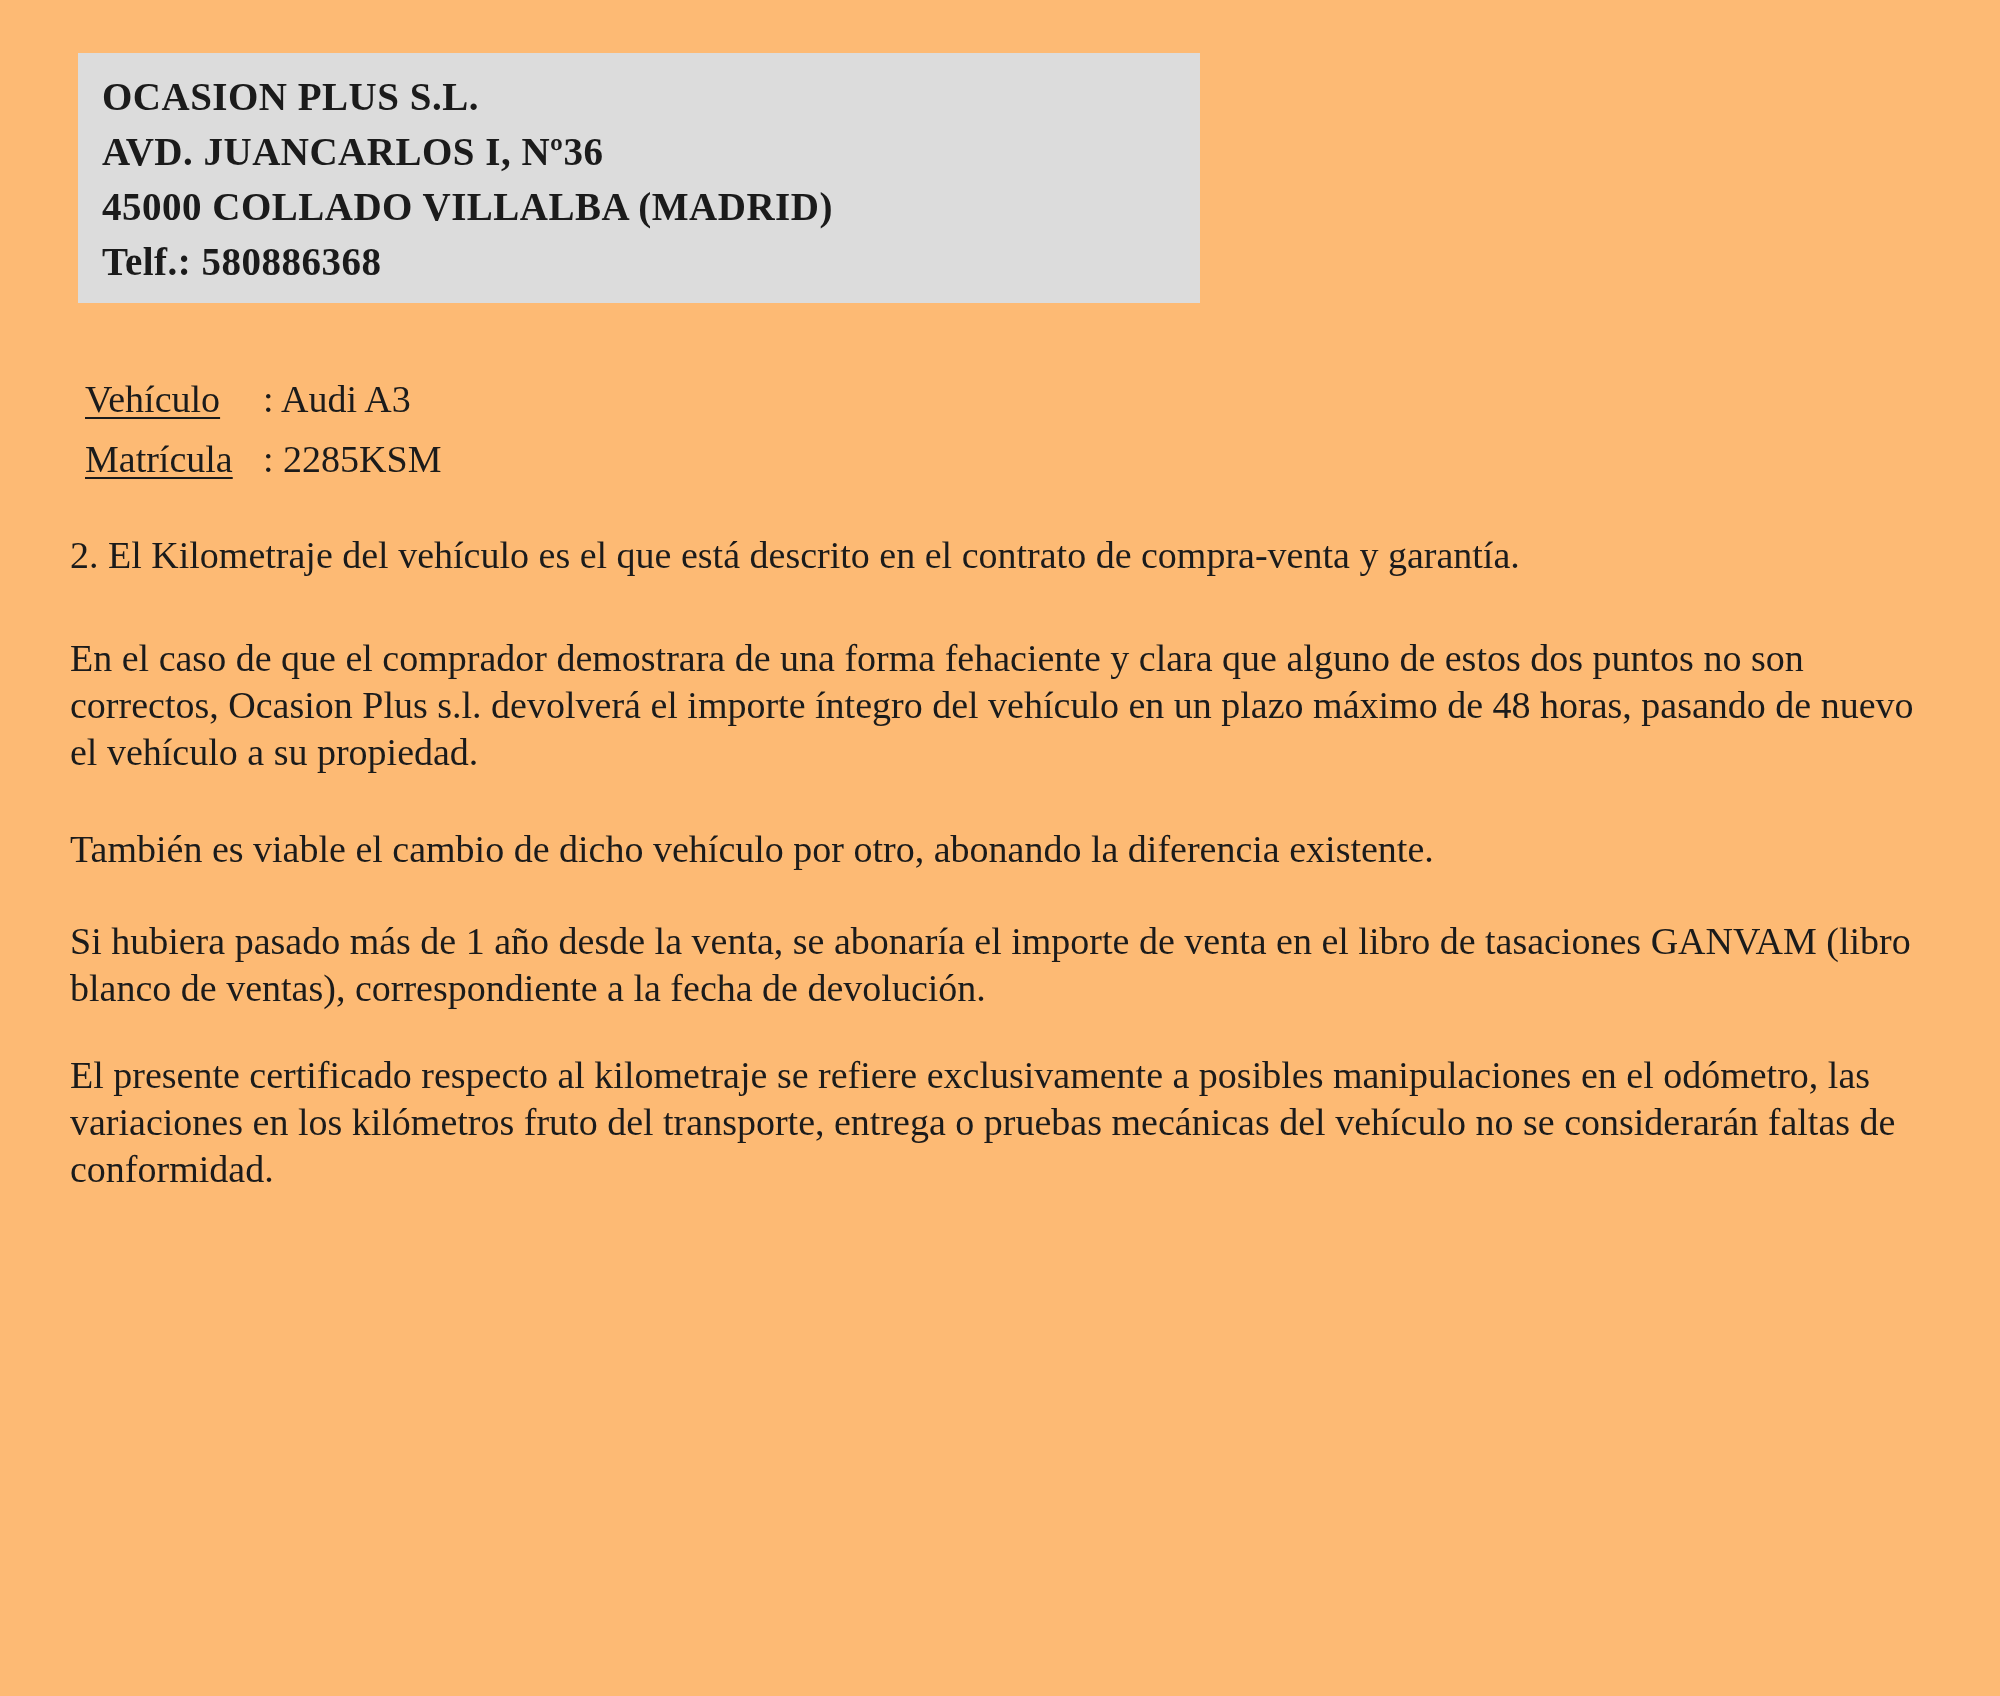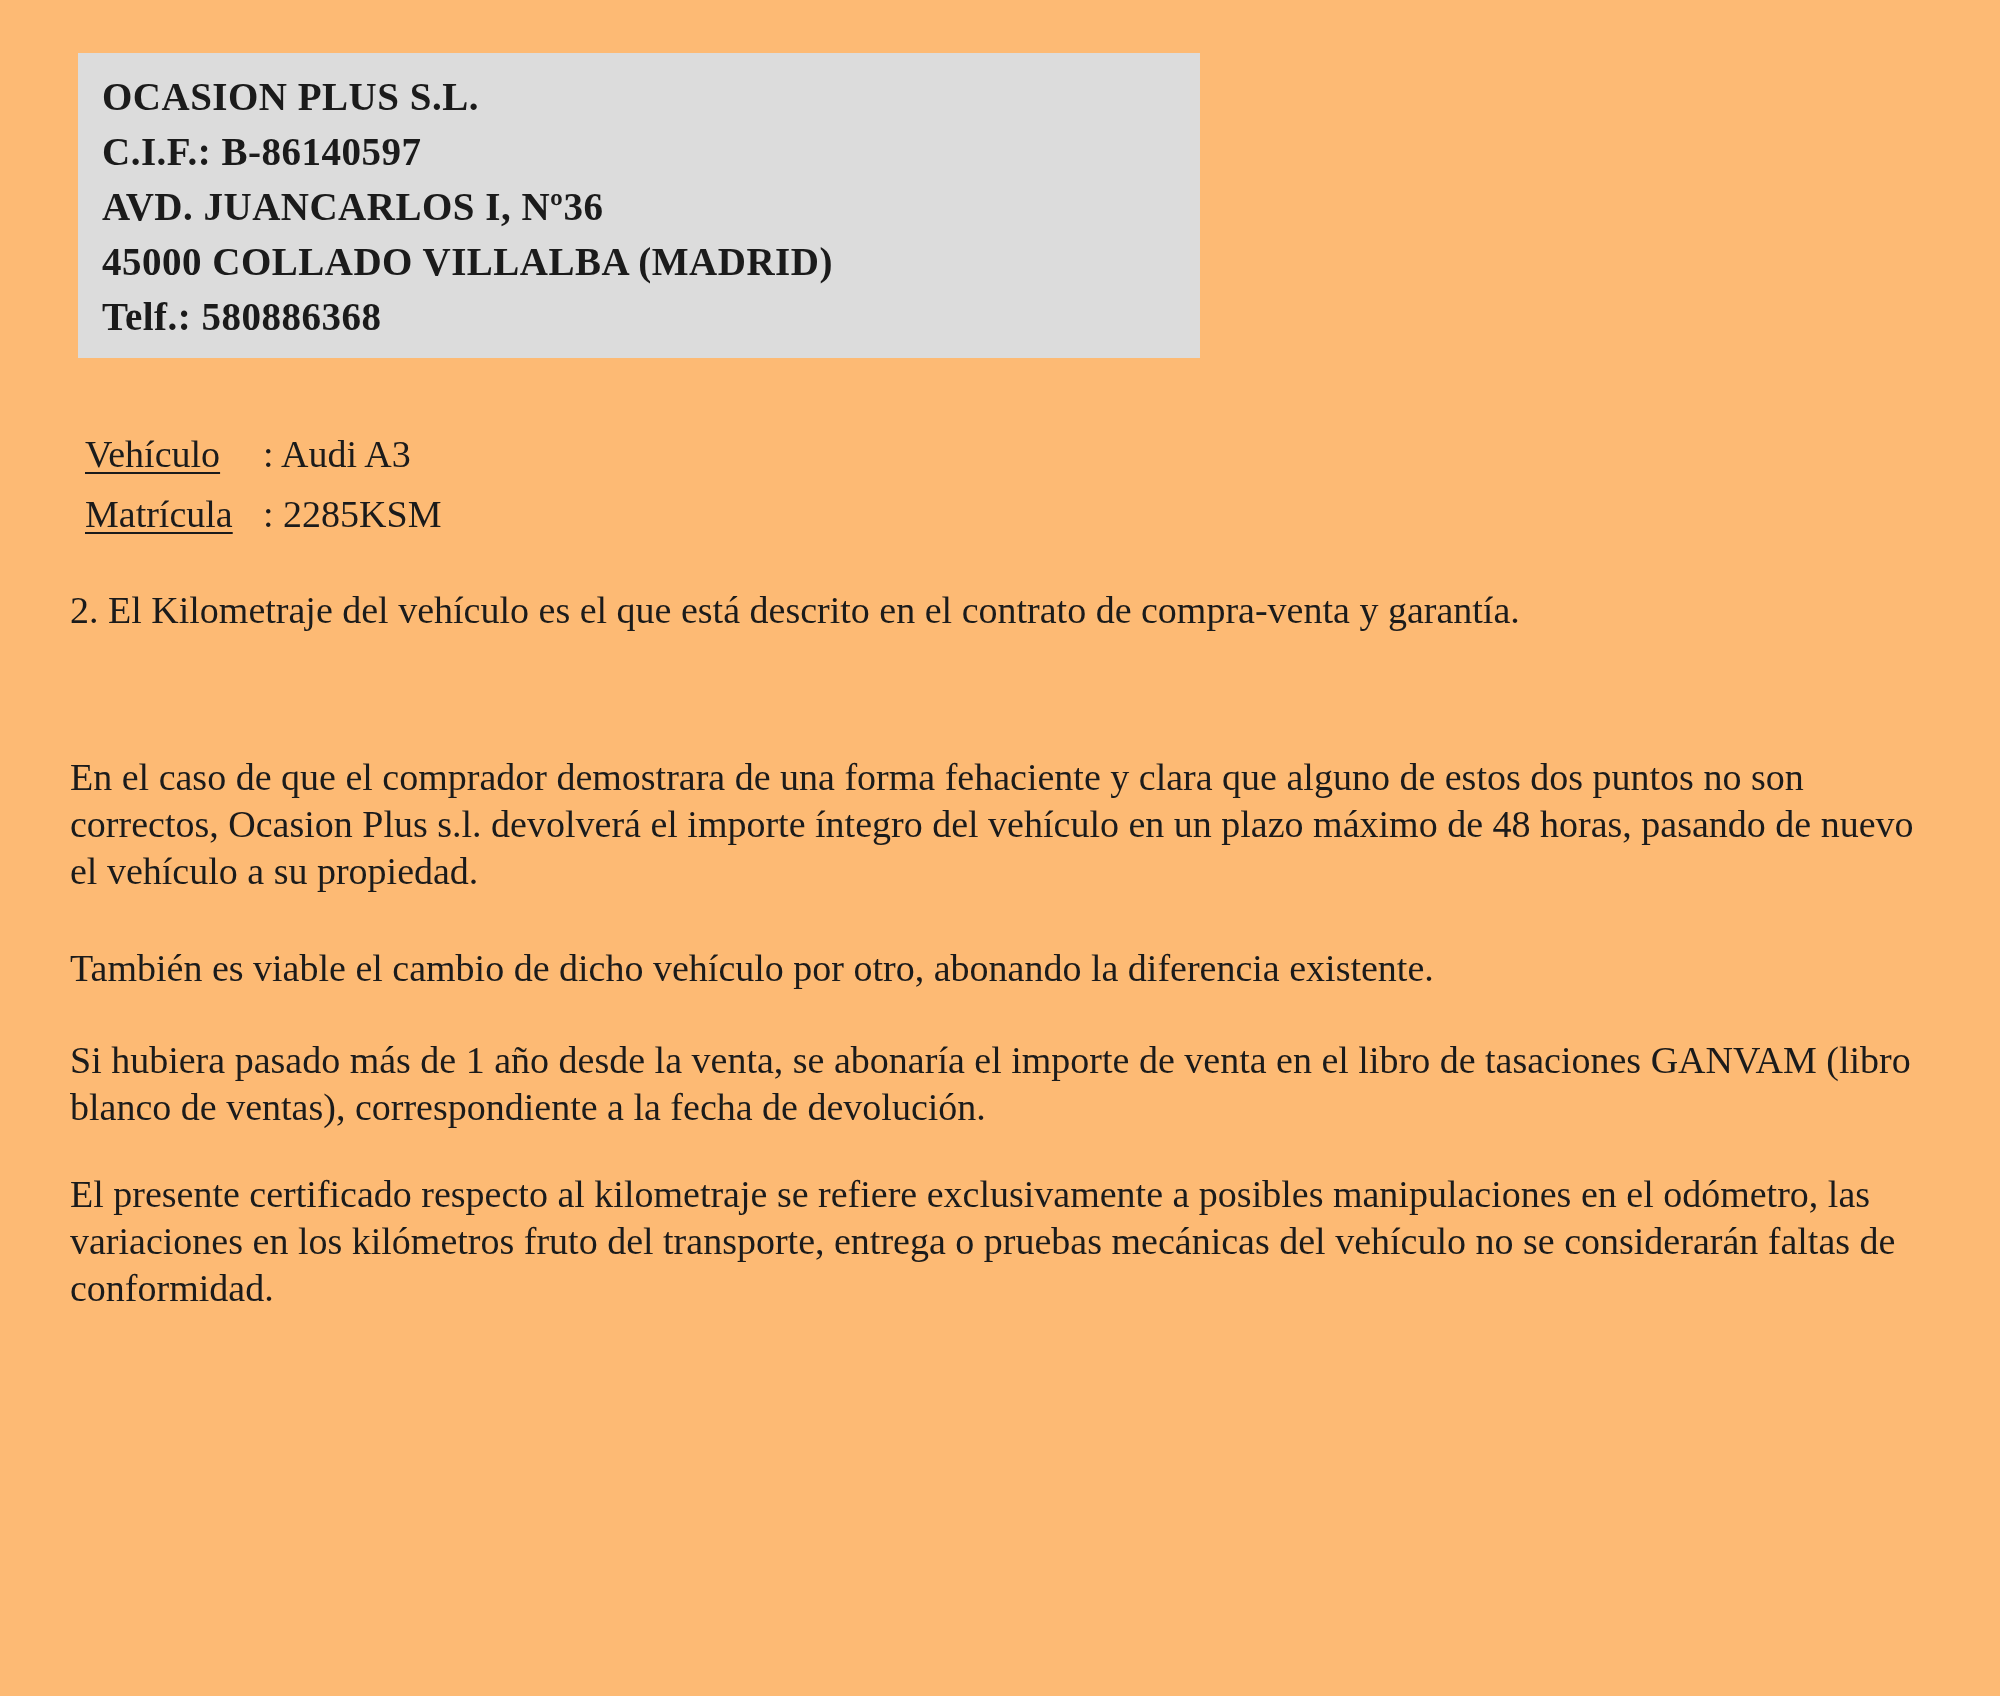--- a/index.html
+++ b/index.html
@@ -60,33 +60,32 @@
   }
   .numbered-item.first { margin-top: 80px; }
   .numbered-item.second { margin-top: 43px; }
 
   
   .body-paragraph {
     padding: 0 65px 0 70px;
     line-height: 47px;
     text-align: left;
   }
-  .para-0 { margin-top: 120px; }
+  .para-0 { margin-top: 56px; }
   .para-1 { margin-top: 50px; }
   .para-2 { margin-top: 45px; }
   .para-3 { margin-top: 40px; }
 </style>
 </head>
 <body>
 
 <div class="page" style="color: rgb(27, 27, 27); background: #fdba74;">
 
   <div class="company-box" style="background: rgb(220, 220, 220);">
     <div class="company-line">OCASION PLUS S.L.</div>
-    <div class="company-line">C.I.F.: B-86140597</div>
     <div class="company-line">AVD. JUANCARLOS I, Nº36</div>
     <div class="company-line">45000 COLLADO VILLALBA (MADRID)</div>
     <div class="company-line">Telf.: 580886368</div>
   </div>
 
 
   <div class="certify-block">
     <div class="field-row">
       <span class="field-label">Vehículo</span><span>: Audi A3</span>
     </div>

